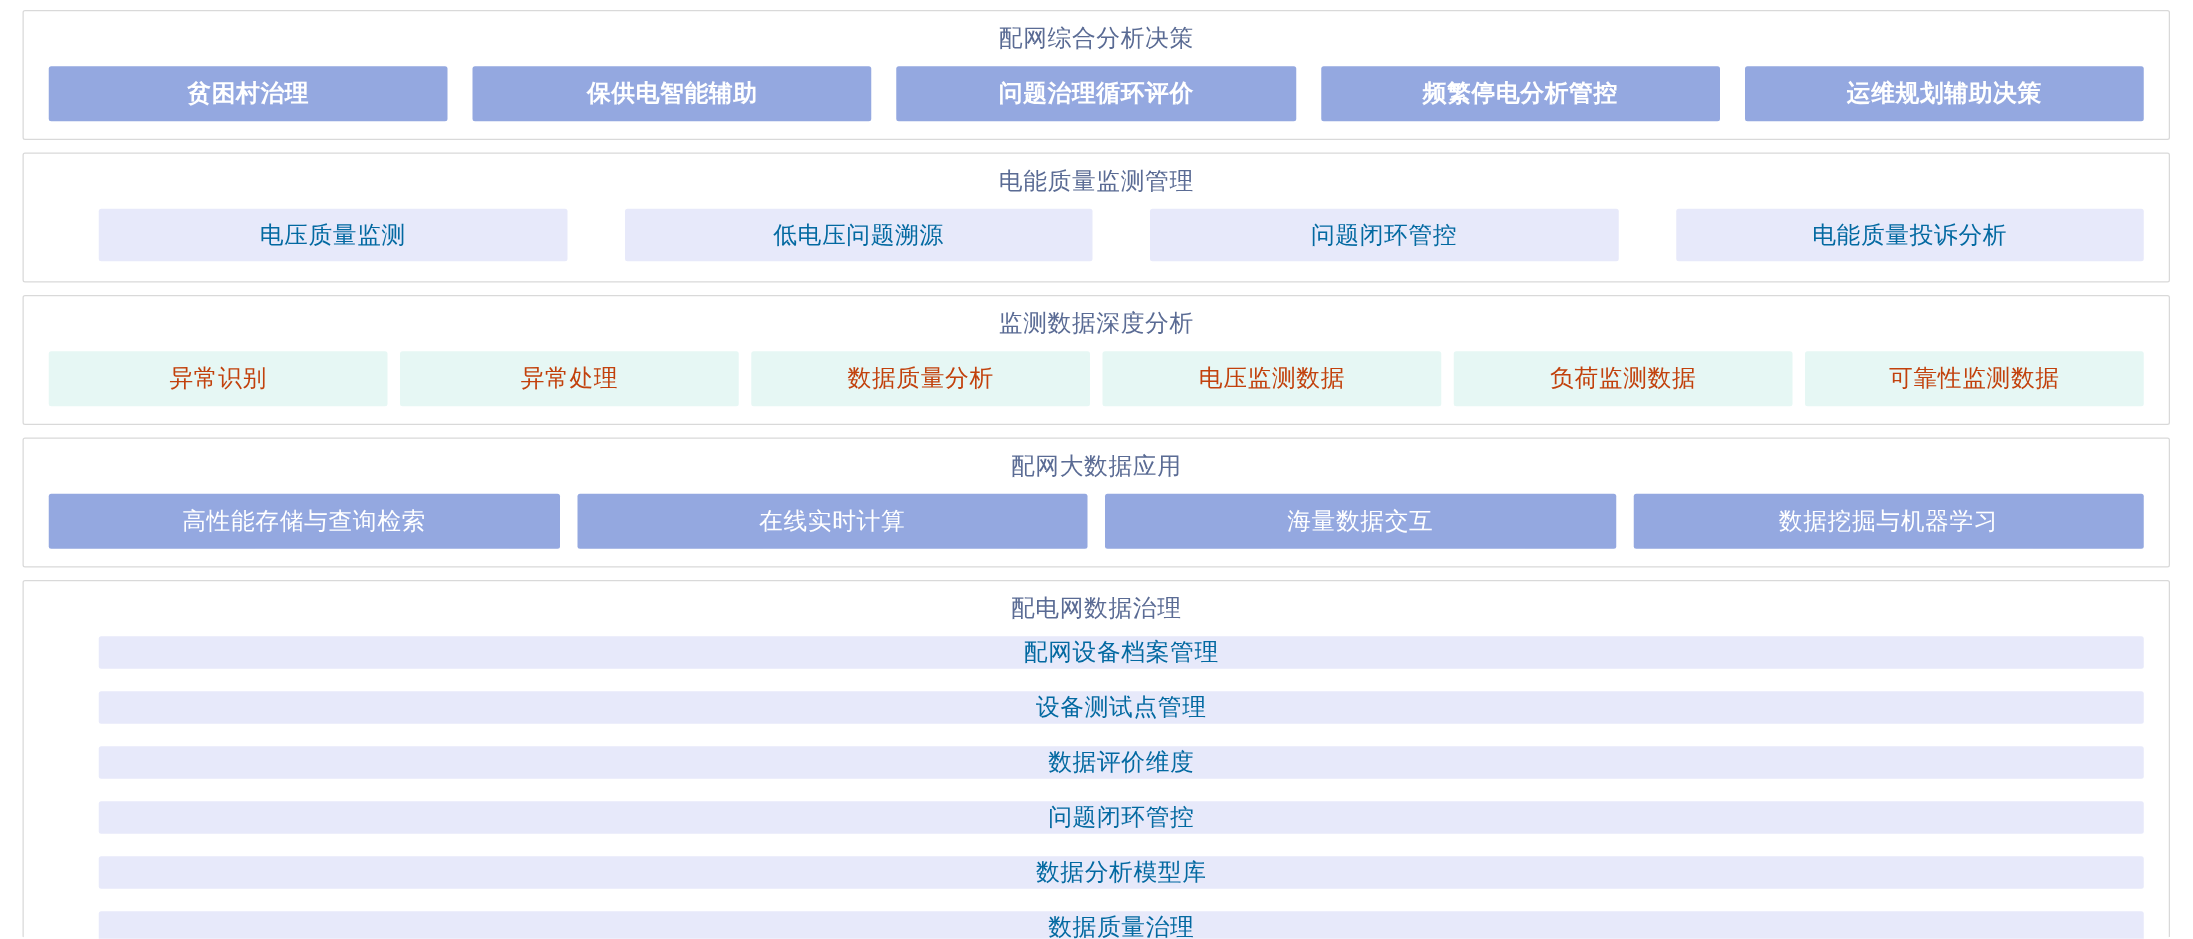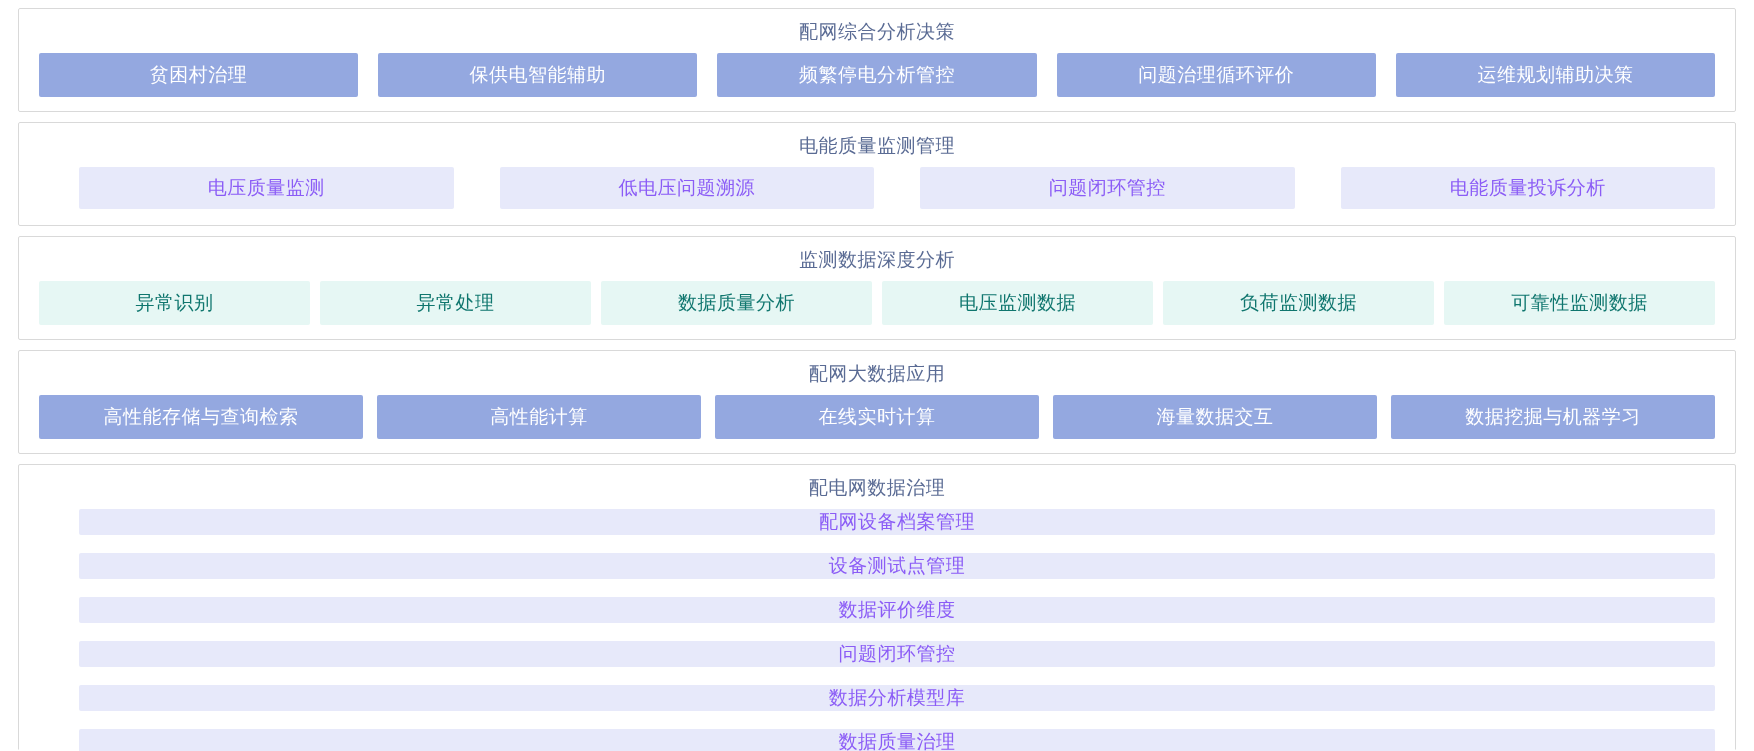--- a/index.html
+++ b/index.html
@@ -54,51 +54,51 @@
     user-select: none;
     cursor: pointer;
   }
   
   .btn.solid-blue {
     background: #94a8e0;
     color: #ffffff;
   }
   .btn.soft-lavender {
     background: #e7e9fa;
-    color: #8b5cf6;
+    color: #0369a1;
     margin-left: 40px;
   }
   .btn.soft-mint {
     background: #e6f7f4;
-    color: #0f766e;
+    color: #c2410c;
   }
   
-  #card-1 .btn-row { gap: 20px; }
+  #card-1 .btn-row { gap: 20px; font-weight: bold; }
   #card-2 .btn-row { gap: 6px; }
   #card-2 .btn { height: 42px; }
   #card-3 .btn-row { gap: 10px; }
   #card-3 .btn { height: 44px; }
   #card-4 .btn-row { gap: 14px; }
   #card-4 .btn { height: 44px; }
   #card-5 .btn-row { gap: 18px; flex-direction: column; }
   #card-5 .btn { height: 44px; }
   #card-2 { padding-bottom: 16px; }
 </style>
 </head>
 <body>
 
 <div id="page">
 
   <div class="card" id="card-1">
     <div class="card-title">配网综合分析决策</div>
     <div class="btn-row">
       <div class="btn solid-blue">贫困村治理</div>
       <div class="btn solid-blue">保供电智能辅助</div>
+      <div class="btn solid-blue">问题治理循环评价</div>
       <div class="btn solid-blue">频繁停电分析管控</div>
-      <div class="btn solid-blue">问题治理循环评价</div>
       <div class="btn solid-blue">运维规划辅助决策</div>
     </div>
   </div>
 
   <div class="card" id="card-2">
     <div class="card-title">电能质量监测管理</div>
     <div class="btn-row">
       <div class="btn soft-lavender">电压质量监测</div>
       <div class="btn soft-lavender">低电压问题溯源</div>
       <div class="btn soft-lavender">问题闭环管控</div>
@@ -115,21 +115,20 @@
       <div class="btn soft-mint">电压监测数据</div>
       <div class="btn soft-mint">负荷监测数据</div>
       <div class="btn soft-mint">可靠性监测数据</div>
     </div>
   </div>
 
   <div class="card" id="card-4">
     <div class="card-title">配网大数据应用</div>
     <div class="btn-row">
       <div class="btn solid-blue">高性能存储与查询检索</div>
-      <div class="btn solid-blue">高性能计算</div>
       <div class="btn solid-blue">在线实时计算</div>
       <div class="btn solid-blue">海量数据交互</div>
       <div class="btn solid-blue">数据挖掘与机器学习</div>
     </div>
   </div>
 
   <div class="card" id="card-5">
     <div class="card-title">配电网数据治理</div>
     <div class="btn-row">
       <div class="btn soft-lavender">配网设备档案管理</div>

